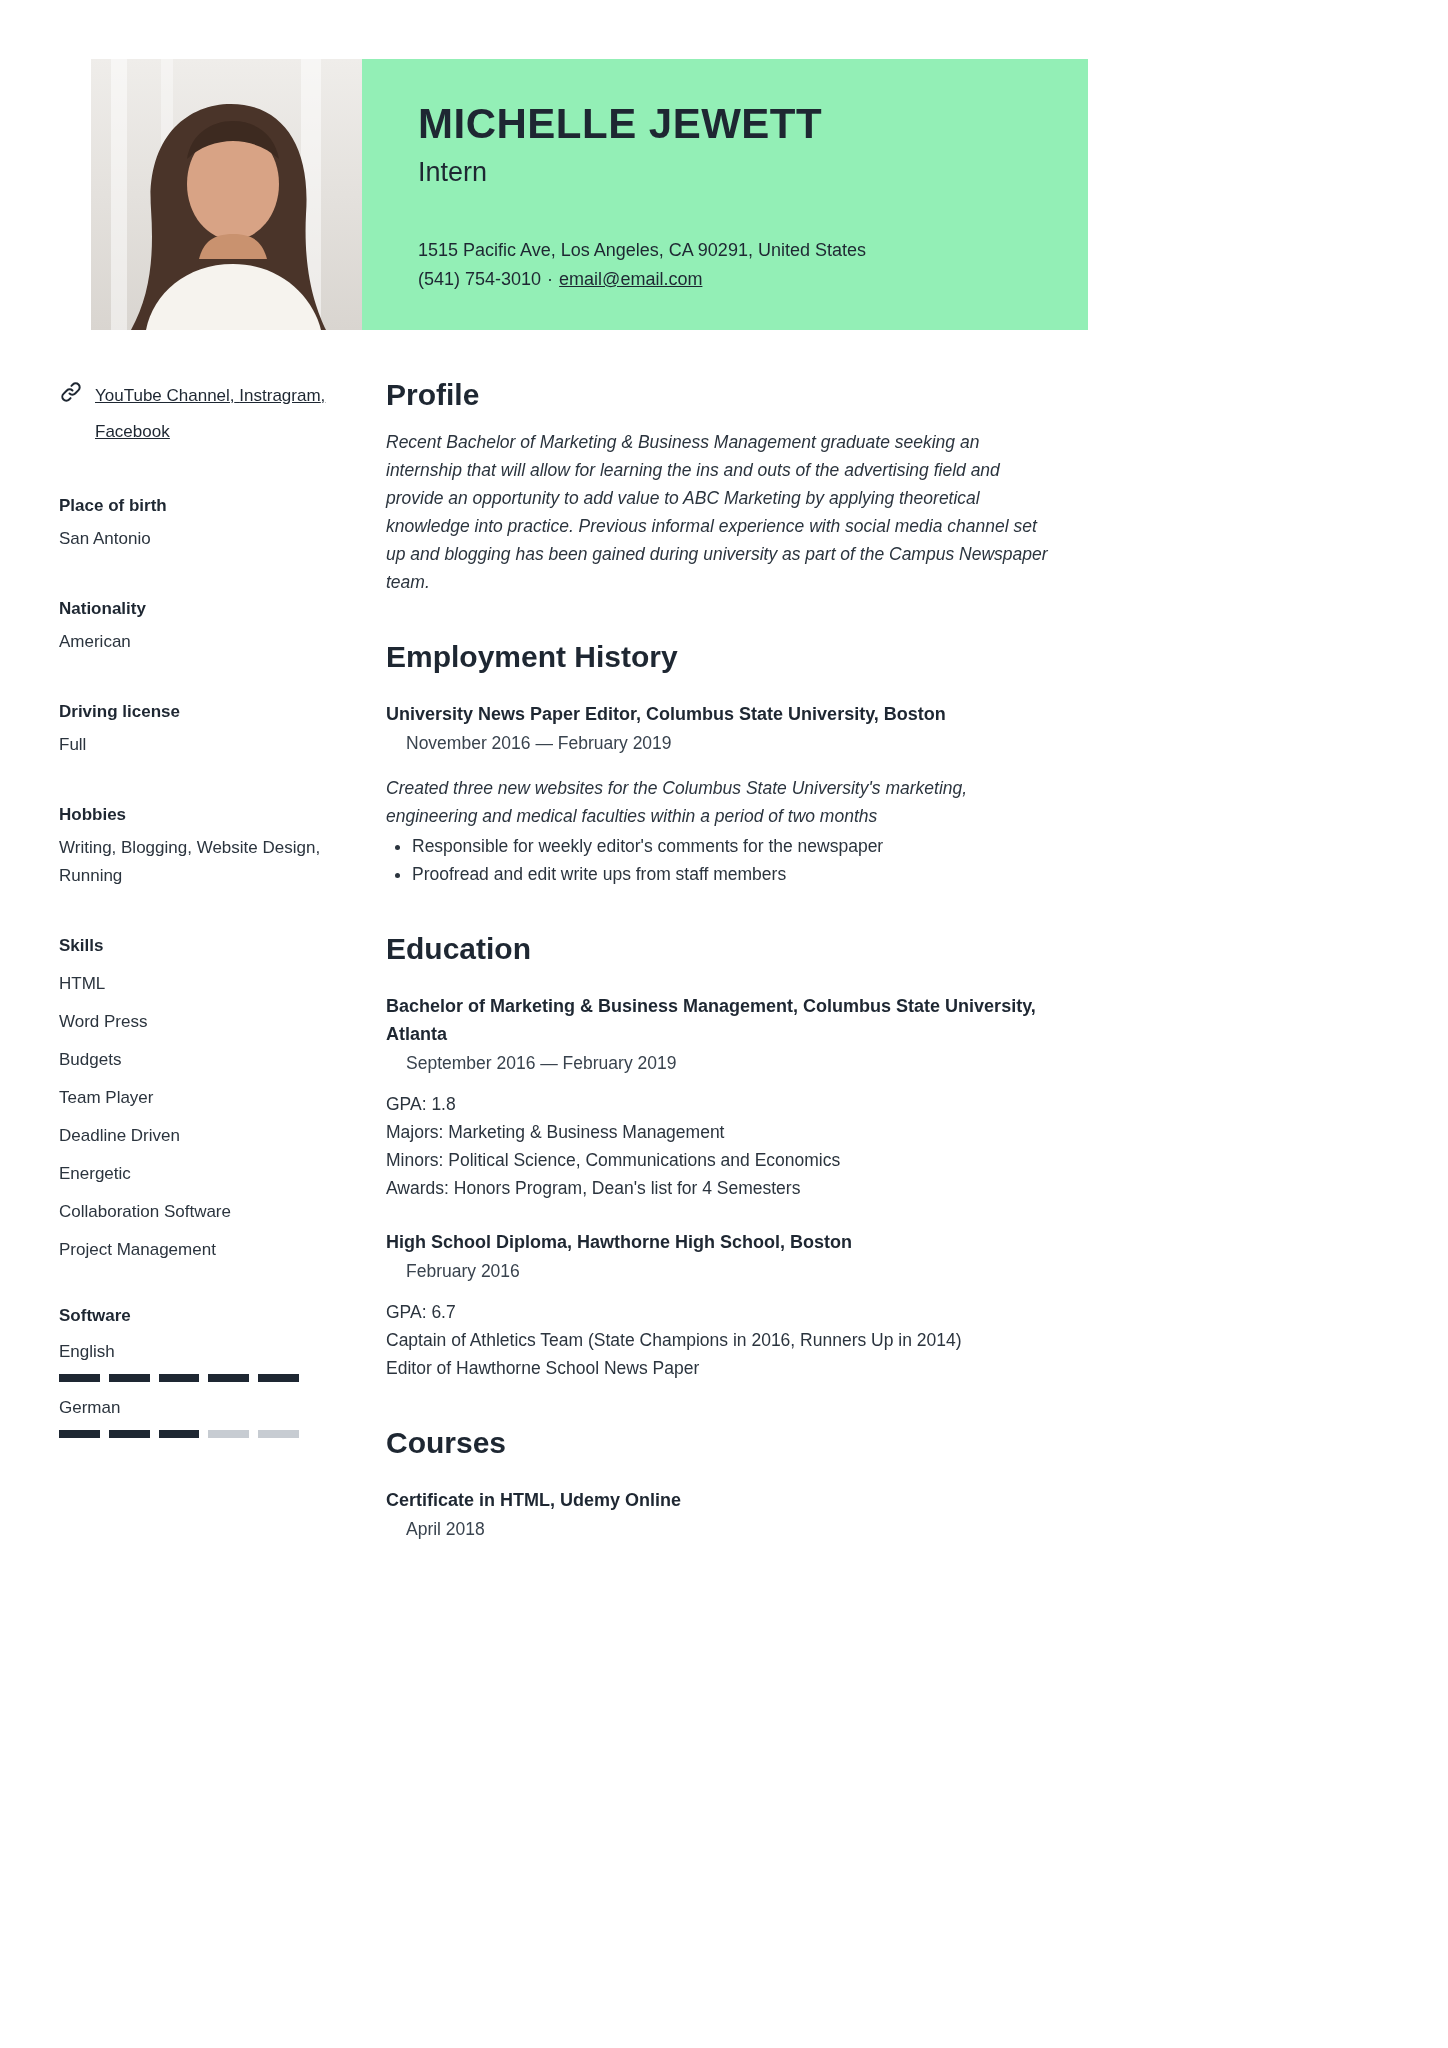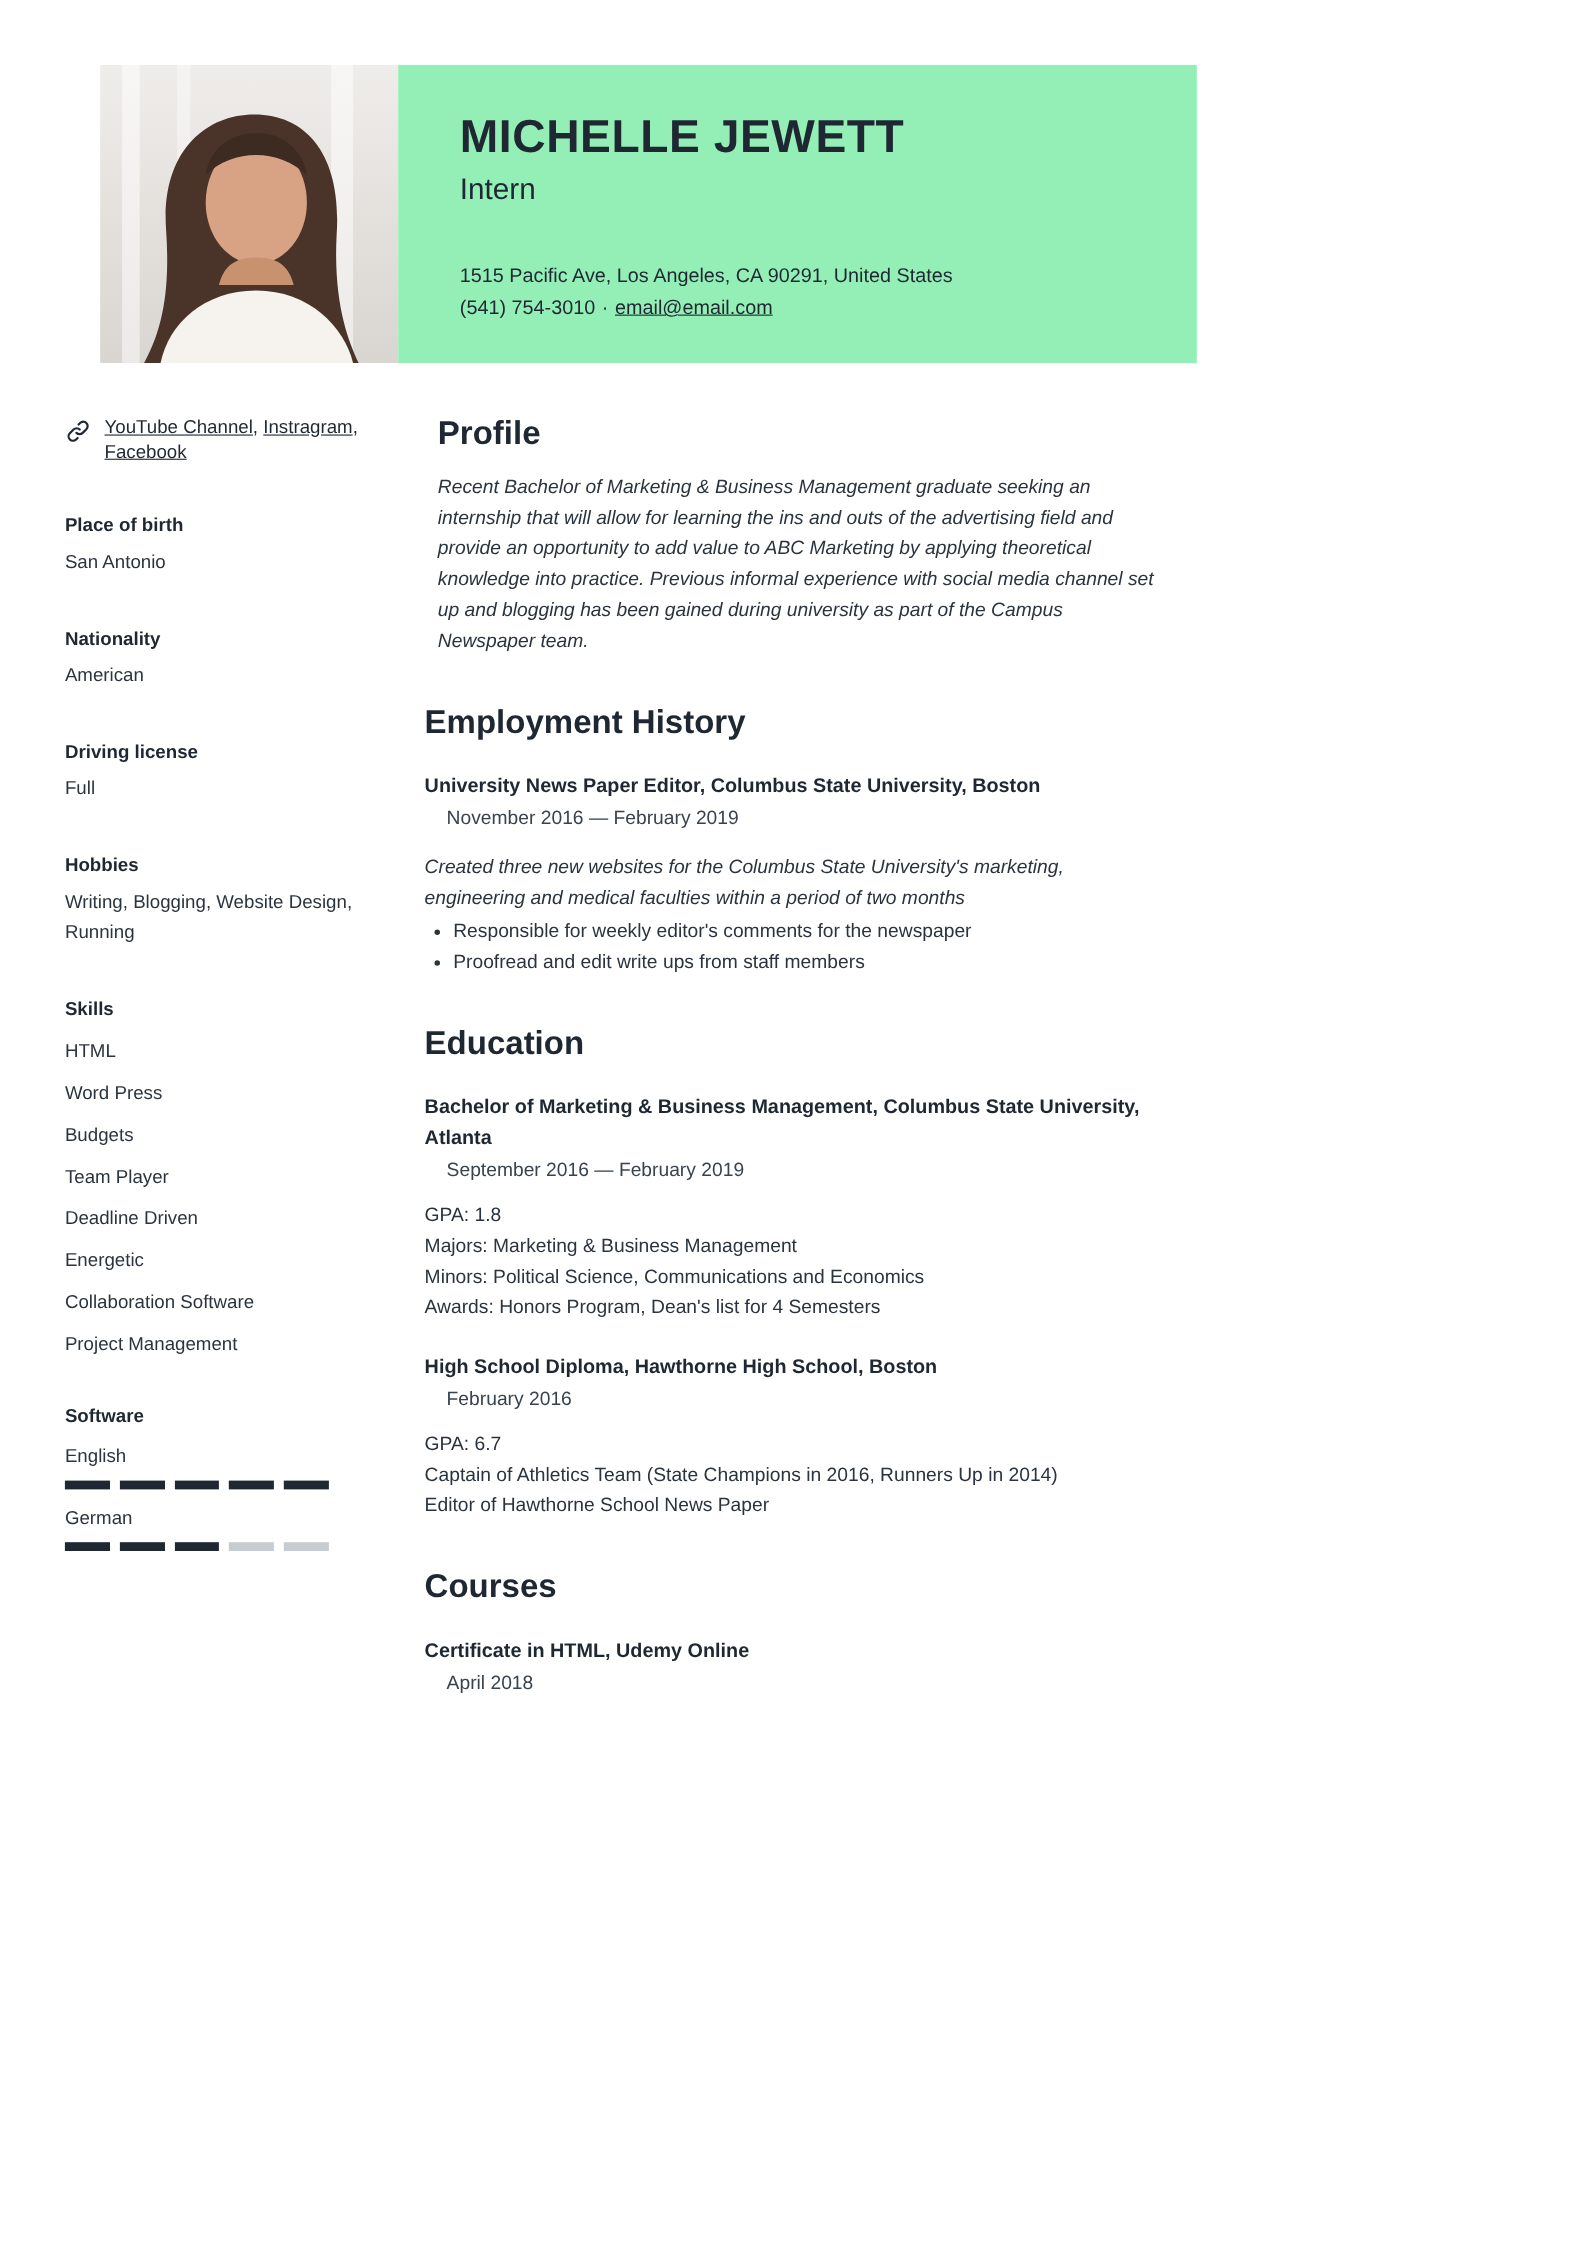--- a/index.html
+++ b/index.html
@@ -45,33 +45,33 @@
     color:var(--ink);text-decoration:underline;cursor:pointer;
   }
   .dot-sep{padding:0 6px;}
   
   .columns{display:flex;margin-top:48px;width:997px;}
   .sidebar{width:271px;flex:none;margin-right:56px;}
   .main{width:670px;flex:none;}
   
   .side-links{display:flex;align-items:flex-start;}
   .link-icon{flex:none;width:24px;height:24px;margin-right:12px;margin-top:2px;color:var(--ink);}
-  .side-links-text{font-size:17px;line-height:22px;color:var(--ink);}
+  .side-links-text{font-size:17px;line-height:36px;color:var(--ink);text-decoration:underline;}
   .side-section{margin-top:46px;}
   .side-title{font-size:17px;font-weight:700;color:var(--ink);}
   .side-value{font-size:17px;line-height:28px;margin-top:9px;color:var(--body);}
   .skill-item{font-size:17px;margin-top:18px;color:var(--body);}
   .skill-item:first-of-type{margin-top:16px;}
   .lang-name{font-size:17px;margin-top:16px;color:var(--body);}
   .lang-bar{display:flex;gap:9px;width:240px;height:8px;margin-top:12px;}
   .lang-bar .seg{flex:1;height:8px;background:var(--bar-off);}
   .lang-bar .seg.filled{background:var(--ink);}
   
   .section{margin-top:44px;}
-  .section:first-child{margin-top:0;margin-left:12px;}
+  .section:first-child{margin-top:0;}
   .section-heading{
     font-size:30px;font-weight:700;color:var(--ink);margin-bottom:16px;
   }
   .para{
     font-size:17.5px;line-height:28px;color:var(--body);font-style:italic;
   }
   .entry{margin-top:26px;}
   .entry:first-of-type{margin-top:0;}
   .entry-title{
     font-size:18px;font-weight:700;color:var(--ink);line-height:28px;margin-top:24px;

